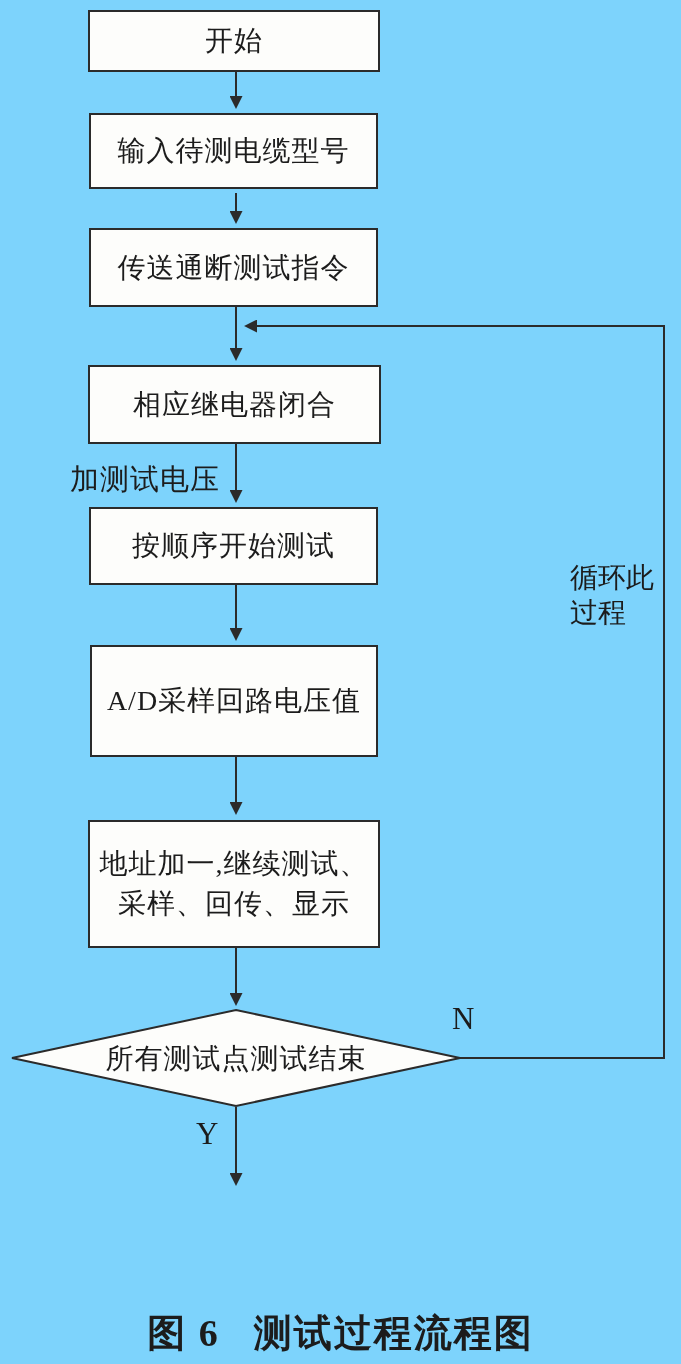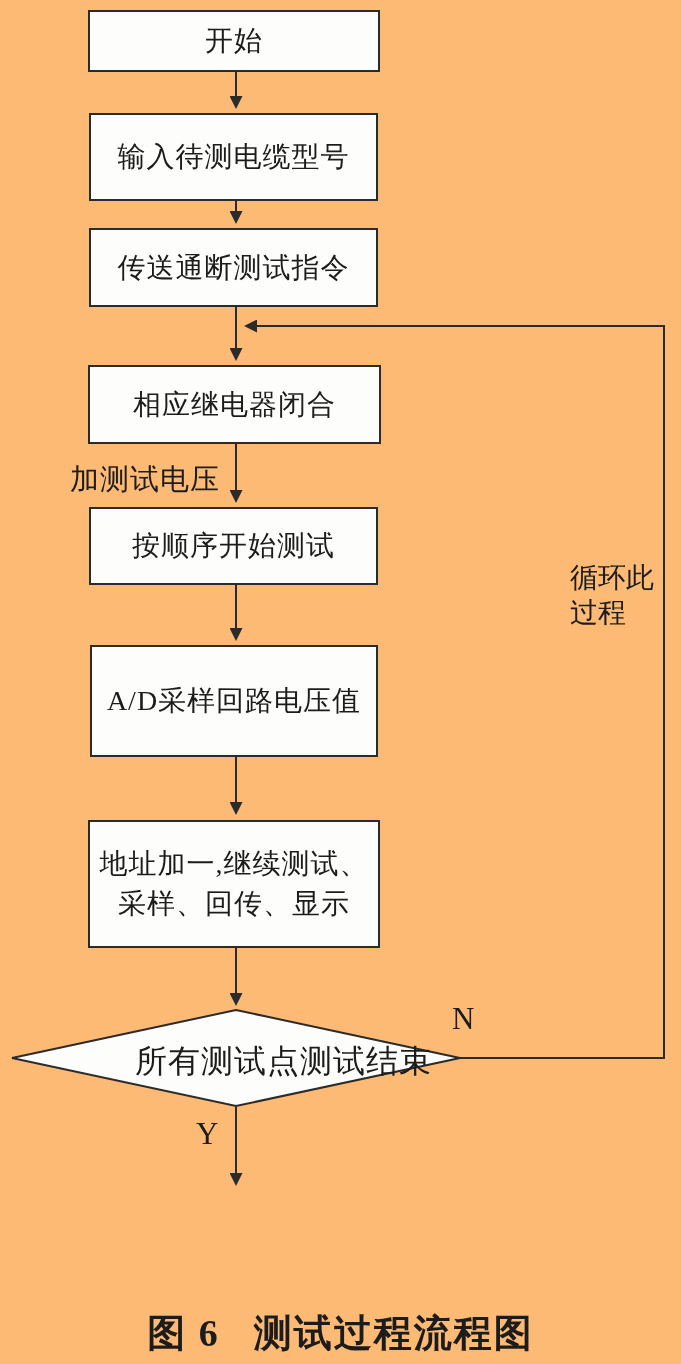--- a/index.html
+++ b/index.html
@@ -4,21 +4,21 @@
 <style>
   html, body {
     margin: 0;
     padding: 0;
     background: #ffffff;
   }
   .canvas {
     position: relative;
     width: 681px;
     height: 1364px;
-    background: #fdba74;
+    background: #7dd3fc;
     font-family: "Liberation Serif", "DejaVu Serif", serif;
     color: #1c1c1c;
     overflow: hidden;
   }
   .edges {
     position: absolute;
     left: 0;
     top: 0;
     width: 681px;
     height: 1364px;
@@ -41,22 +41,22 @@
     position: absolute;
     font-size: 29px;
     letter-spacing: 1px;
     white-space: nowrap;
   }
   .diamond-text {
     position: absolute;
     left: 40px;
     top: 1040px;
     width: 392px;
-    text-align: right;
-    font-size: 32px;
+    text-align: center;
+    font-size: 28px;
     letter-spacing: 1px;
   }
   .loop-label {
     position: absolute;
     left: 570px;
     top: 560px;
     width: 92px;
     font-size: 28px;
     line-height: 1.26;
   }
@@ -101,21 +101,21 @@
       <path d="M236,1107 V1184" marker-end="url(#arrow)"></path>
       <path d="M460,1058 H664 V326 H246" marker-end="url(#arrow)"></path>
       <polygon points="236,1010 460,1058 236,1106 12,1058" fill="#fdfdfb"></polygon>
     </g>
   </svg>
 
   <div class="node" style="left:88px; top:10px; width:292px; height:62px;">
     <span>开始</span>
   </div>
 
-  <div class="node" style="left:89px; top:113px; width:289px; height:88px;">
+  <div class="node" style="left:89px; top:113px; width:289px; height:76px;">
     <span>输入待测电缆型号</span>
   </div>
 
   <div class="node" style="left:89px; top:228px; width:289px; height:79px;">
     <span>传送通断测试指令</span>
   </div>
 
   <div class="node" style="left:88px; top:365px; width:293px; height:79px;">
     <span>相应继电器闭合</span>
   </div>

